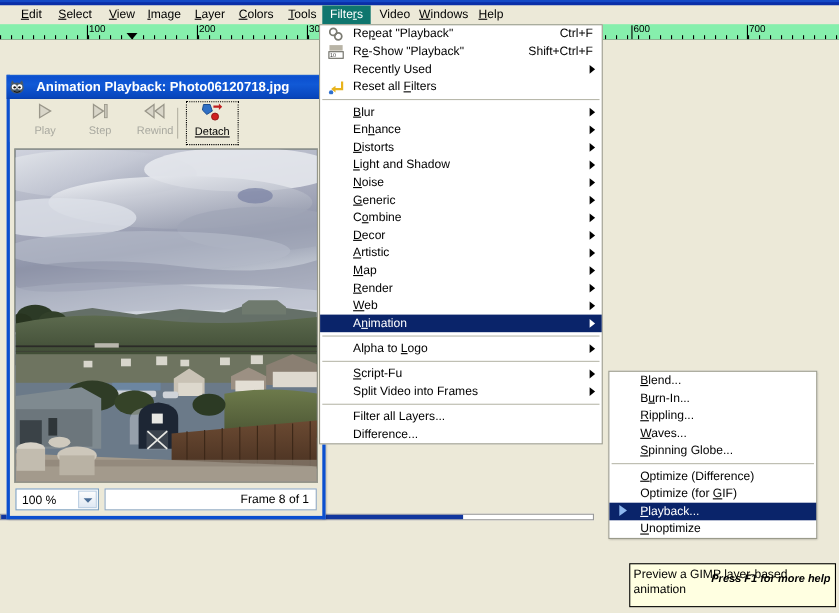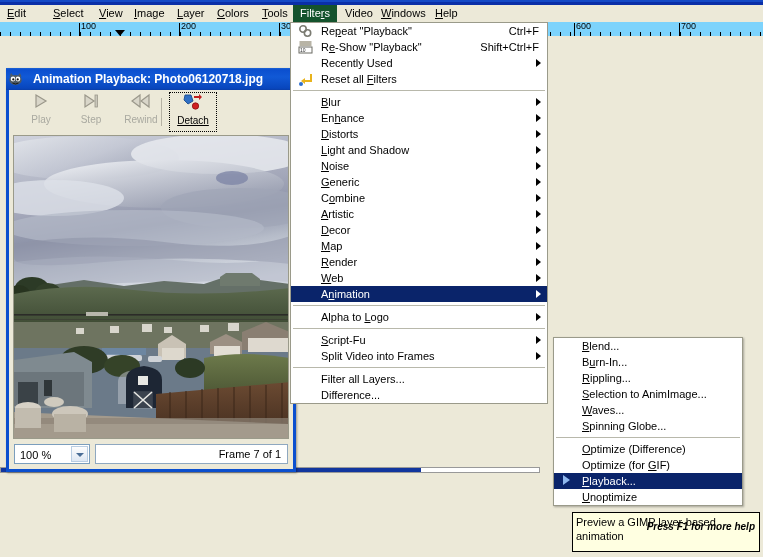--- a/index.html
+++ b/index.html
@@ -11,25 +11,25 @@
     -webkit-font-smoothing:none;
   }
   
   #topstrip{position:absolute;left:0;top:0;width:763px;height:5px;background:#0a2fa8;}
   #topstrip .seg{position:absolute;left:0;top:0;width:763px;height:2px;background:#1449c6;}
 
   
   #menubar{position:absolute;left:0;top:5px;width:763px;height:17px;background:#ece9d8;}
   .mbitem{position:absolute;top:0;height:17px;line-height:17px;padding:0 7px;font-size:11px;
           white-space:nowrap;color:#000;}
-  .mbitem.sel{background:#14532d;color:#fff;}
+  .mbitem.sel{background:#0f766e;color:#fff;}
   .mn u{text-decoration:underline;}
 
   
-  #ruler{position:absolute;left:0;top:22px;width:763px;height:14px;background:#7dd3fc;
+  #ruler{position:absolute;left:0;top:22px;width:763px;height:14px;background:#86efac;
          border-bottom:1px solid #000;overflow:hidden;}
   #ruler .tick{position:absolute;bottom:0;width:1px;background:#000;}
   #ruler .lbl{position:absolute;top:-1px;font-size:9px;line-height:10px;color:#000;}
   #ruler .marker{position:absolute;bottom:0px;width:0;height:0;
       border-left:5px solid transparent;border-right:5px solid transparent;border-top:6px solid #000;}
 
   
   #desktop{position:absolute;left:0;top:36px;width:763px;height:521px;background:#ece9d8;}
 
   
@@ -97,21 +97,21 @@
       font-size:10px;}
 </style>
 </head>
 <body>
 
 <div id="topstrip">
   <div class="seg"></div>
 </div>
 
 <div id="menubar">
-    <div class="mbitem mn" style="left: 0;"><span><u>E</u>dit</span></div>
+    <div class="mbitem mn" style="left: 12px;"><span><u>E</u>dit</span></div>
     <div class="mbitem mn" style="left: 46px;"><span><u>S</u>elect</span></div>
     <div class="mbitem mn" style="left: 92px; text-align: right;"><span><u>V</u>iew</span></div>
     <div class="mbitem mn" style="left: 127px;"><span><u>I</u>mage</span></div>
     <div class="mbitem mn" style="left: 170px;"><span><u>L</u>ayer</span></div>
     <div class="mbitem mn" style="left: 210px;"><span><u>C</u>olors</span></div>
     <div class="mbitem mn" style="left: 255px;"><span><u>T</u>ools</span></div>
     <div class="mbitem mn sel" style="left: 293px;"><span>Filte<u>r</u>s</span></div>
     <div class="mbitem mn" style="left: 338px; text-align: right;"><span>Video</span></div>
     <div class="mbitem mn" style="left: 374px;"><span><u>W</u>indows</span></div>
     <div class="mbitem mn" style="left: 428px;"><span><u>H</u>elp</span></div>
@@ -378,21 +378,21 @@
     </svg>
   </div>
 
   <div id="zoomcombo">
     <span class="val">100 %</span>
     <span class="arrowbox">
         <i></i>
       </span>
   </div>
 
-  <div id="framelabel">Frame 7 of 1</div>
+  <div id="framelabel">Frame 8 of 1</div>
 </div>
 
 <div id="animtitle">
   <span>Animation Playback: Photo06120718.jpg</span>
 </div>
 <span id="animicon">
   <svg width="15" height="14" viewBox="0 0 15 14">
     <ellipse cx="7.5" cy="8" rx="6.2" ry="5" fill="#4c5a66"></ellipse>
     <path d="M1.5 5 L3 1 L5.5 4 Z" fill="#4c5a66"></path>
     <path d="M13.5 5 L12 1 L9.5 4 Z" fill="#4c5a66"></path>
@@ -421,41 +421,40 @@
           <circle cx="3" cy="12" r="2" fill="#2d6fd0"></circle>
         </svg></span><span>Reset all <u>F</u>ilters</span></div>
     <div class="misep"></div>
     <div class="mi"><span><u>B</u>lur</span><span class="sub"></span></div>
     <div class="mi"><span>En<u>h</u>ance</span><span class="sub"></span></div>
     <div class="mi"><span><u>D</u>istorts</span><span class="sub"></span></div>
     <div class="mi"><span><u>L</u>ight and Shadow</span><span class="sub"></span></div>
     <div class="mi"><span><u>N</u>oise</span><span class="sub"></span></div>
     <div class="mi"><span><u>G</u>eneric</span><span class="sub"></span></div>
     <div class="mi"><span>C<u>o</u>mbine</span><span class="sub"></span></div>
+    <div class="mi"><span><u>D</u>ecor</span><span class="sub"></span></div>
     <div class="mi"><span><u>A</u>rtistic</span><span class="sub"></span></div>
-    <div class="mi"><span><u>D</u>ecor</span><span class="sub"></span></div>
     <div class="mi"><span><u>M</u>ap</span><span class="sub"></span></div>
     <div class="mi"><span><u>R</u>ender</span><span class="sub"></span></div>
     <div class="mi"><span><u>W</u>eb</span><span class="sub"></span></div>
     <div class="mi hl"><span>A<u>n</u>imation</span><span class="sub"></span></div>
     <div class="misep"></div>
     <div class="mi"><span>Alpha to <u>L</u>ogo</span><span class="sub"></span></div>
     <div class="misep"></div>
     <div class="mi"><span><u>S</u>cript-Fu</span><span class="sub"></span></div>
     <div class="mi"><span>Split Video into Frames</span><span class="sub"></span></div>
     <div class="misep"></div>
     <div class="mi"><span>Filter all Layers...</span></div>
     <div class="mi"><span>Difference...</span></div>
   </div>
 
 <div id="animsub">
     <div class="mi"><span><u>B</u>lend...</span></div>
     <div class="mi"><span>B<u>u</u>rn-In...</span></div>
     <div class="mi"><span><u>R</u>ippling...</span></div>
-    <div class="mi"><span><u>S</u>election to AnimImage...</span></div>
     <div class="mi"><span><u>W</u>aves...</span></div>
     <div class="mi"><span><u>S</u>pinning Globe...</span></div>
     <div class="misep"></div>
     <div class="mi"><span><u>O</u>ptimize (Difference)</span></div>
     <div class="mi"><span>Optimize (for <u>G</u>IF)</span></div>
     <div class="mi hl"><span class="miicon"><svg width="12" height="12" viewBox="0 0 12 12">
           <path d="M2 1 L9 6 L2 11 Z" fill="#8fb8ee"></path>
         </svg></span><span><u>P</u>layback...</span></div>
     <div class="mi"><span><u>U</u>noptimize</span></div>
   </div>

